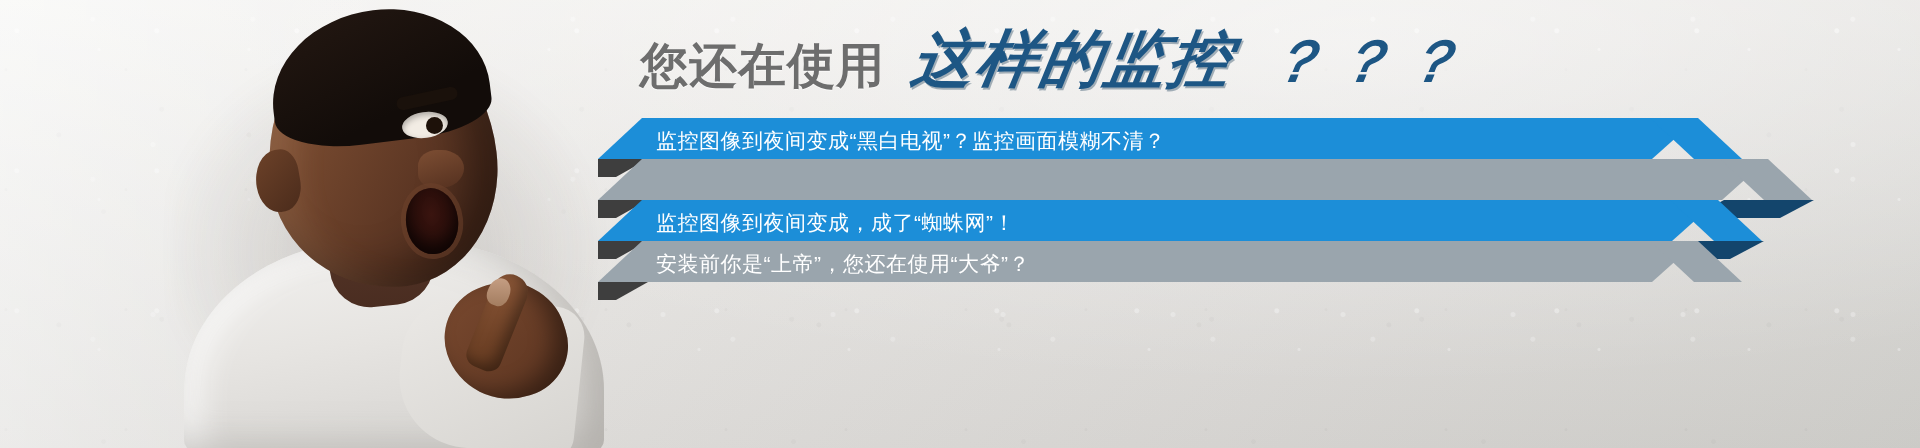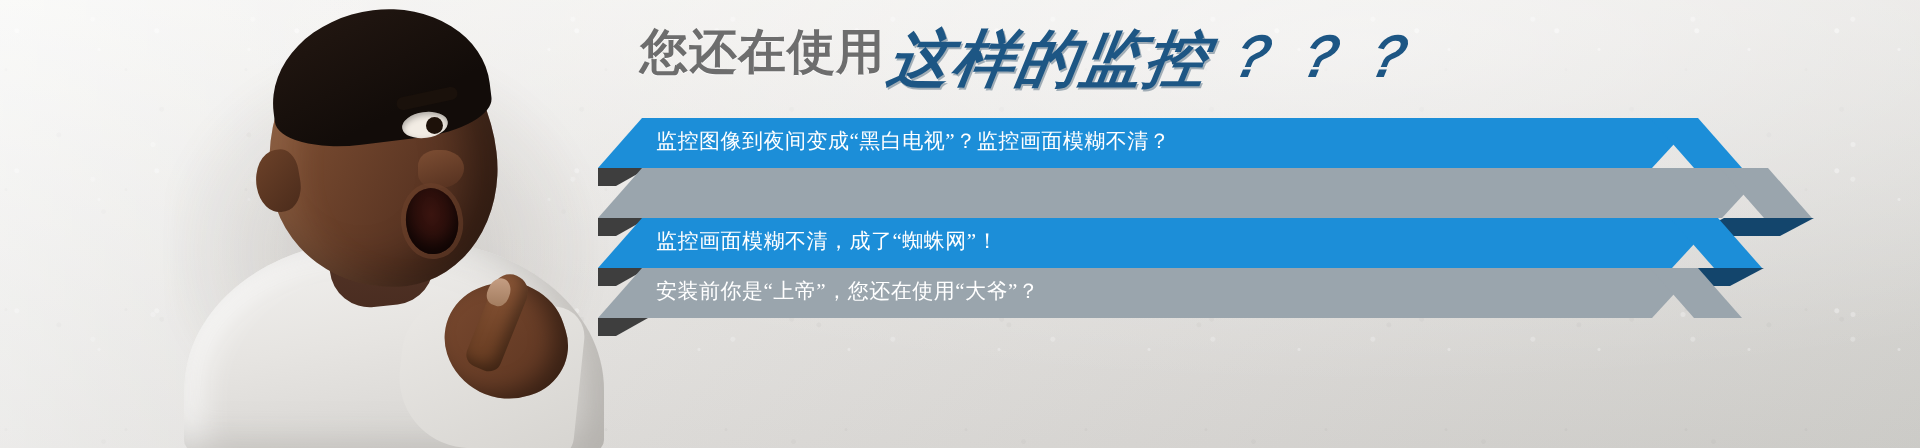--- a/index.html
+++ b/index.html
@@ -210,24 +210,23 @@
     border-radius: 50% 50% 40% 40%;
     transform: rotate(22deg);
   }
 
   
   .headline {
     position: absolute;
     left: 640px;
     top: 28px;
     display: flex;
-    align-items: flex-start;
-    gap: 4px;
+    align-items: flex-end;
+    gap: 28px;
     white-space: nowrap;
-    font-family: Liberation Serif, serif;
   }
   .headline-lead {
     font-size: 48px;
     font-weight: bold;
     color: #6d6d6d;
     letter-spacing: 1px;
     line-height: 1;
     text-shadow: 0 1px 0 rgba(255,255,255,.6);
   }
   .headline-emph {
@@ -253,23 +252,22 @@
 
   
   .rows {
     position: absolute;
     left: 598px;
     top: 118px;
     width: 1310px;
   }
   .row {
     position: relative;
-    height: 50px;
+    height: 41px;
     margin-bottom: 0;
-    font-family: Liberation Serif, serif;
   }
   .row .bar-main {
     position: absolute;
     inset: 0;
     clip-path: polygon(44px 0, 100% 0, calc(100% - 46px) 100%, 0 100%);
   }
   .row .bar-tip {
     position: absolute;
     top: 0;
     right: -44px;
@@ -369,21 +367,21 @@
       <div class="bar-tip"></div>
       <div class="fold"></div>
       <div class="fold-right"></div>
     </div>
 
     <div class="row row-2 row-blue">
       <div class="bar-main"></div>
       <div class="bar-tip"></div>
       <div class="fold"></div>
       <div class="fold-right"></div>
-      <div class="label">监控画面模糊不清，成了“蜘蛛网”！</div>
+      <div class="label">监控图像到夜间变成，成了“蜘蛛网”！</div>
     </div>
 
     <div class="row row-3 row-gray">
       <div class="bar-main"></div>
       <div class="bar-tip"></div>
       <div class="fold"></div>
       <div class="label">安装前你是“上帝”，您还在使用“大爷”？</div>
     </div>
 
   </div>

